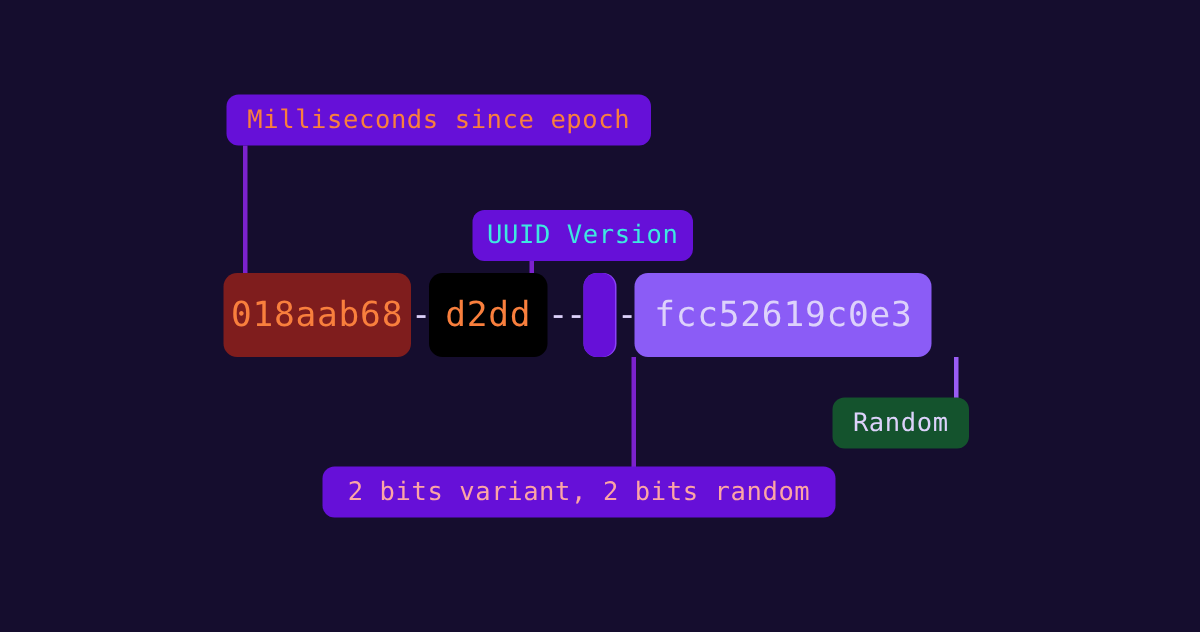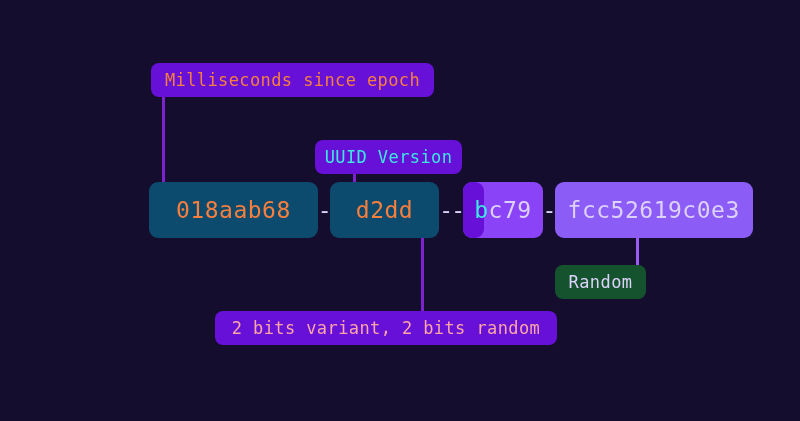--- a/index.html
+++ b/index.html
@@ -43,28 +43,28 @@
     border-radius: 9px;
     display: flex;
     align-items: center;
     justify-content: center;
     box-sizing: border-box;
     font-size: 23px;
     letter-spacing: 0.5px;
     white-space: pre;
   }
   .seg-time {
-    background: #0c4a6e;
+    background: #7f1d1d;
     color: #f97f3d;
-    padding: 0 27px;
+    padding: 0 5px;
   }
   .seg-time2 {
-    background: #0c4a6e;
+    background: #000000;
     color: #f97f3d;
-    padding: 0 26px;
+    padding: 0 11px;
   }
   .seg-ver {
     background: #8b43f7;
     padding: 0 11px;
   }
   .seg-var {
     background: #8b43f7;
     padding: 0 11px;
   }
   .seg-rand {
@@ -177,21 +177,20 @@
       <span class="txt">d2dd</span>
     </div>
 
     <span class="dash">-</span>
 
 
     <span class="dash">-</span>
 
     <div class="seg seg-var">
       <span class="nibble"></span>
-      <span class="txt"><span class="hl">b</span><span>c79</span></span>
     </div>
 
     <span class="dash">-</span>
 
     <div class="seg seg-rand">
       <span class="txt">fcc52619c0e3</span>
     </div>
 
   </div>
 

